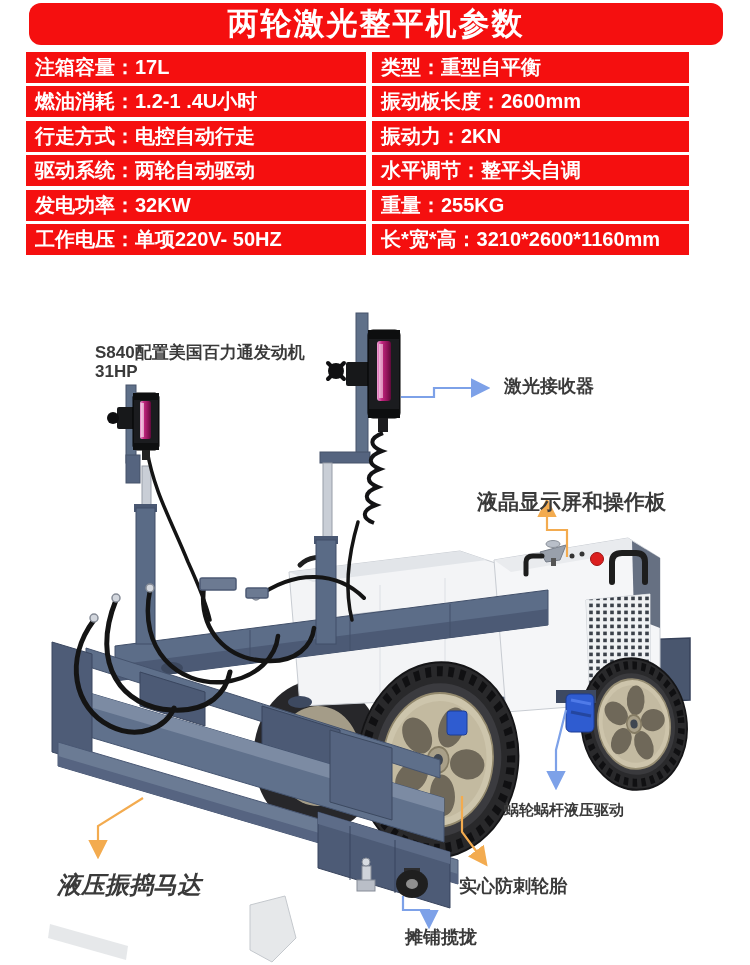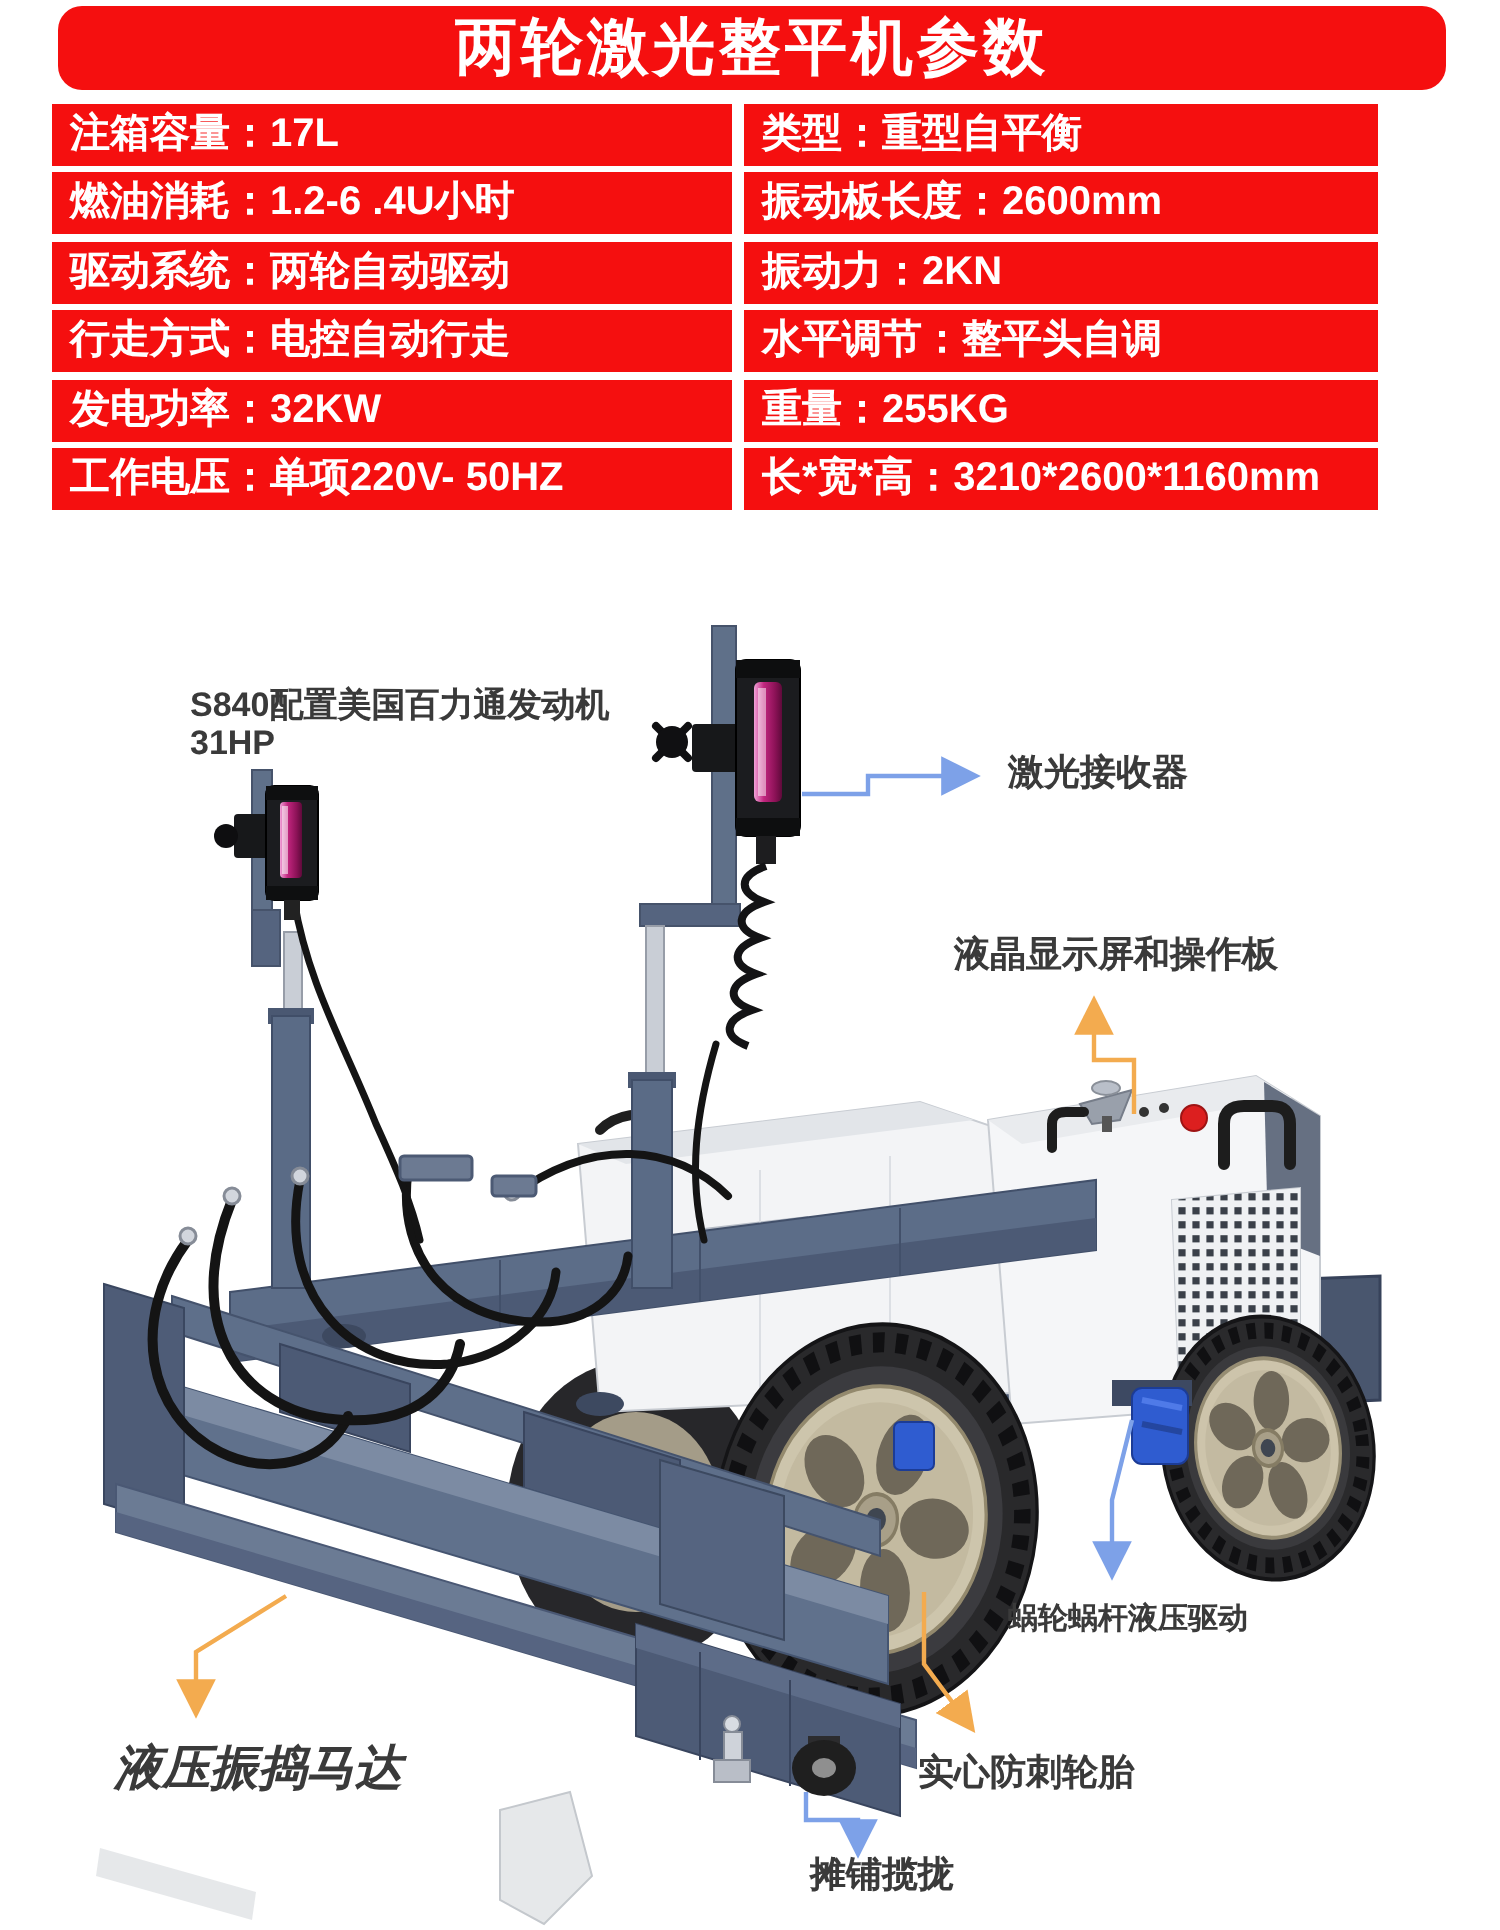--- a/index.html
+++ b/index.html
@@ -30,23 +30,23 @@
   }
   #machine-svg{position:absolute;left:0;top:0;z-index:1;}
 </style>
 </head>
 <body style="--red: #f50f0f; --spec-text: #ffffff; --label: #3a3a3a;">
 
 <div class="banner">两轮激光整平机参数</div>
 
 <div class="col col-left">
   <div class="spec-row">注箱容量：17L</div>
-  <div class="spec-row">燃油消耗：1.2-6 .4U小时</div>
+  <div class="spec-row">燃油消耗：1.2-1 .4U小时</div>
+  <div class="spec-row">行走方式：电控自动行走</div>
   <div class="spec-row">驱动系统：两轮自动驱动</div>
-  <div class="spec-row">行走方式：电控自动行走</div>
   <div class="spec-row">发电功率：32KW</div>
   <div class="spec-row">工作电压：单项220V- 50HZ</div>
 </div>
 <div class="col col-right">
   <div class="spec-row">类型：重型自平衡</div>
   <div class="spec-row">振动板长度：2600mm</div>
   <div class="spec-row">振动力：2KN</div>
   <div class="spec-row">水平调节：整平头自调</div>
   <div class="spec-row">重量：255KG</div>
   <div class="spec-row">长*宽*高：3210*2600*1160mm</div>
@@ -260,17 +260,17 @@
     <path d="M462,796 V832 L485,863" stroke="#f3ab4f" marker-end="url(#ao)"></path>
     <path d="M143,798 L98,826 V855" stroke="#f3ab4f" marker-end="url(#ao)"></path>
   </g>
 </svg>
 
 <div class="fig-label" style="left:95px;top:343px;">
   <div>S840配置美国百力通发动机</div>
   <div>31HP</div>
 </div>
 <div class="fig-label" style="left:504px;top:377px;font-size:18px;">激光接收器</div>
-<div class="fig-label" style="left:477px;top:468px;font-size:18px;">液晶显示屏和操作板</div>
+<div class="fig-label" style="left:477px;top:492px;font-size:21px;">液晶显示屏和操作板</div>
 <div class="fig-label" style="left:504px;top:800px;font-size:15px;">蜗轮蜗杆液压驱动</div>
 <div class="fig-label" style="left:459px;top:877px;font-size:18px;">实心防刺轮胎</div>
 <div class="fig-label" style="left:405px;top:928px;font-size:18px;">摊铺揽拢</div>
 <div class="fig-label" style="left:57px;top:875px;font-size:24px;font-style:italic;">液压振捣马达</div>
 
 </body></html>

